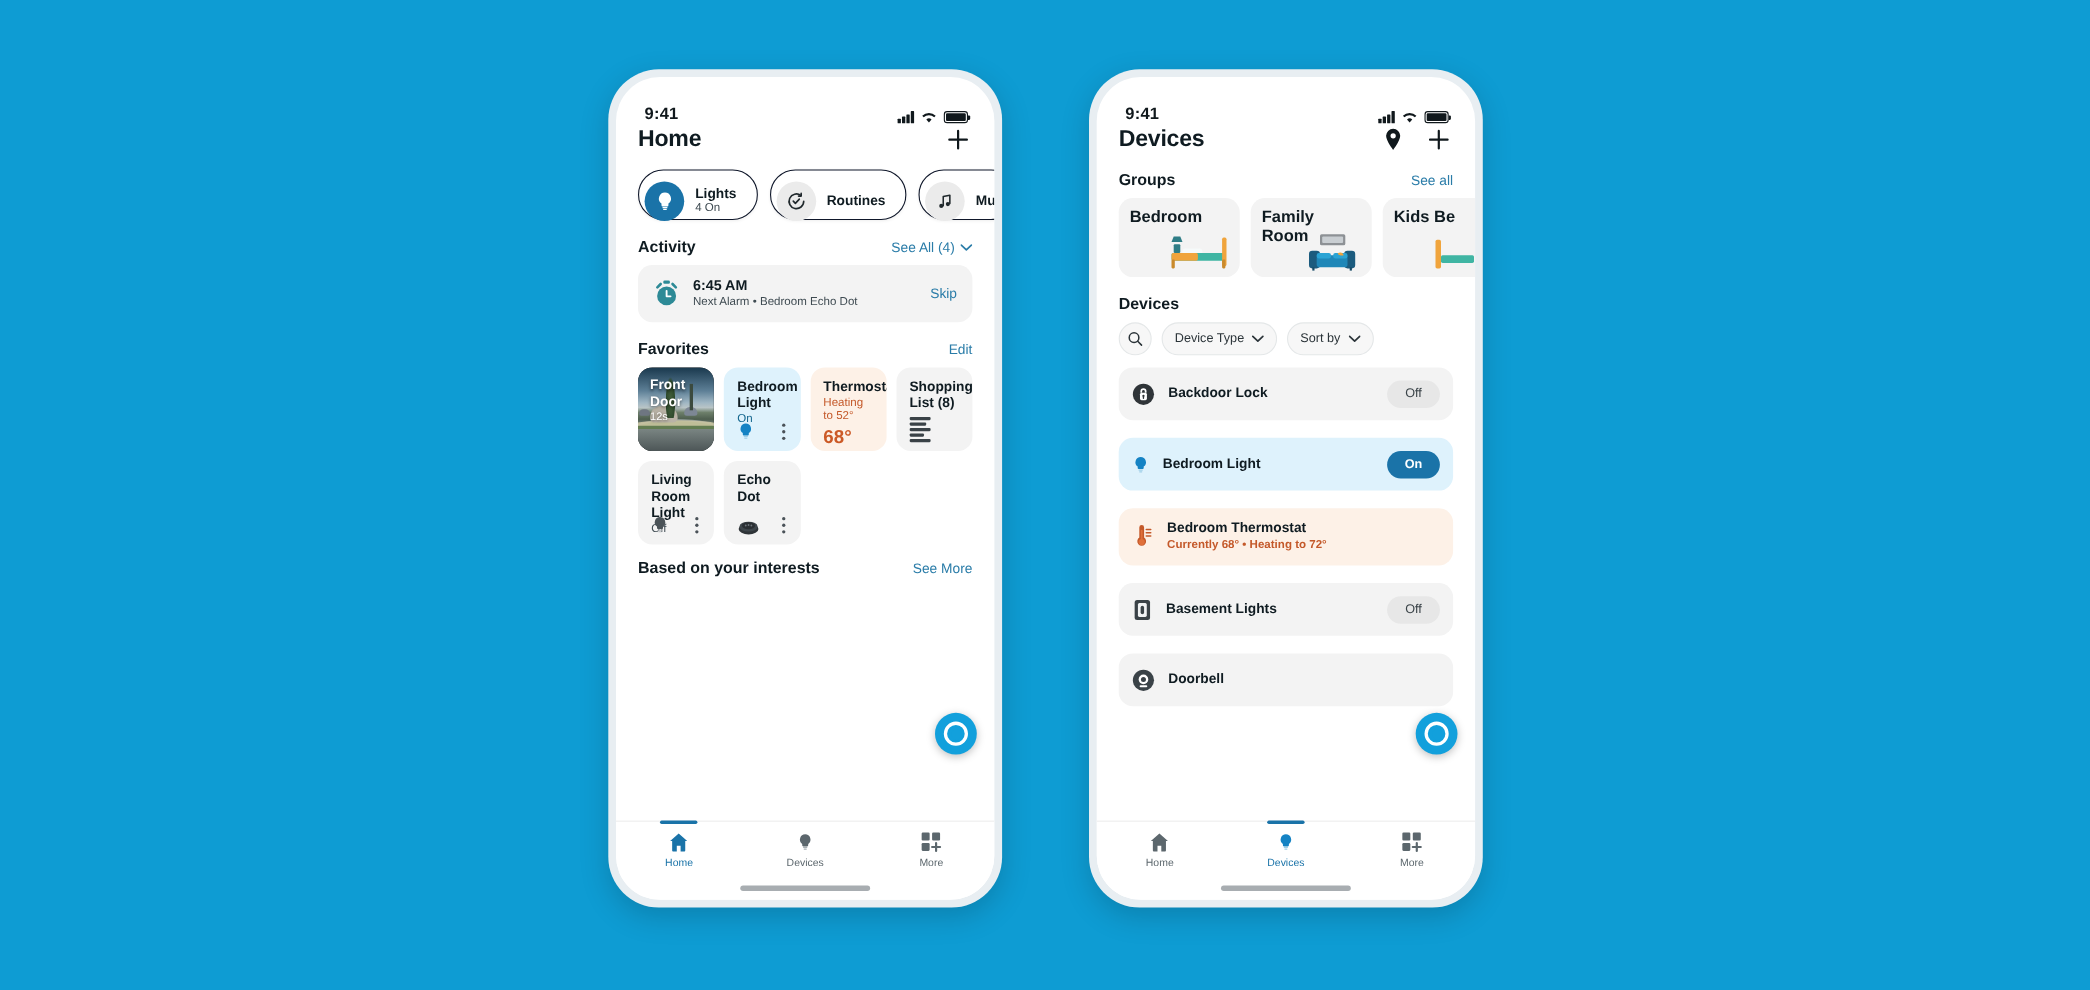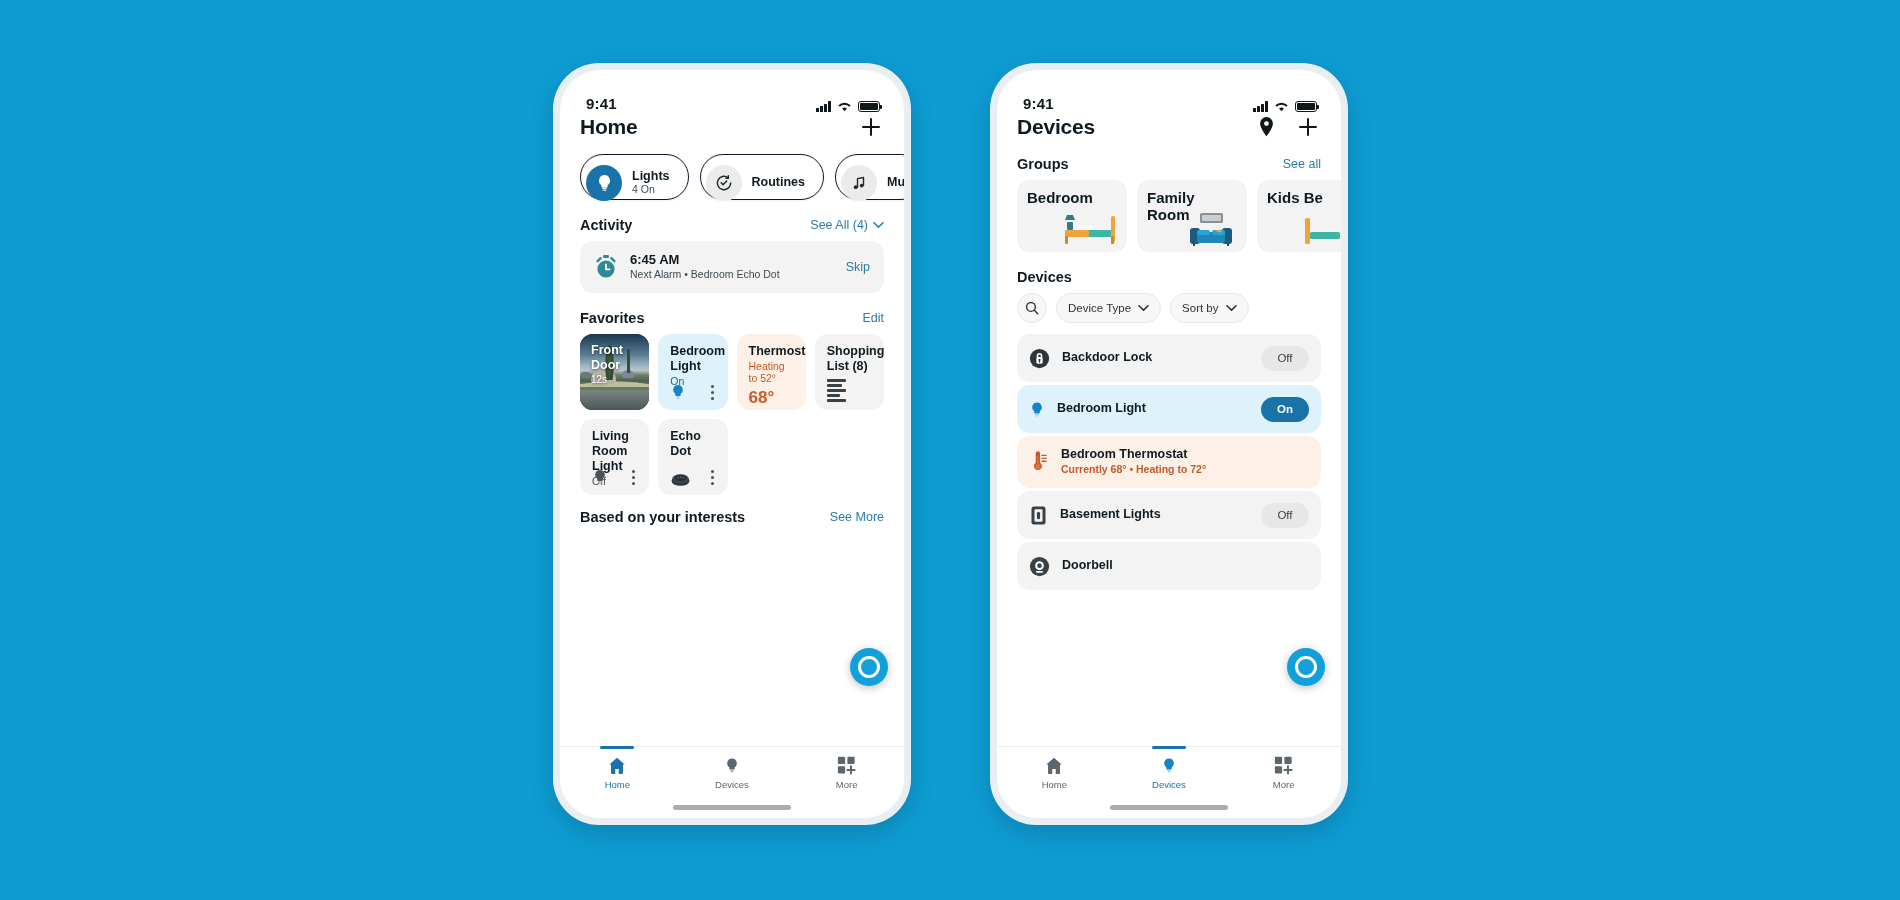--- a/index.html
+++ b/index.html
@@ -240,21 +240,21 @@
   .group-name { font-size: 15px; font-weight: bold; color: #0f1b21; }
   .group-art { position: absolute; right: 6px; bottom: 4px; }
 
   .filters { display:flex; align-items:center; gap: 9px; padding: 0 20px; margin-top: 4px; }
   .fbtn {
     height: 30px; border-radius: 20px; border: 1px solid #e4e7e8; background:#f7f7f7;
     display:flex; align-items:center; gap: 7px; padding: 0 11px; font-size: 11.5px; color: #2b3439;
   }
   .fbtn.round { width: 30px; padding: 0; justify-content:center; }
 
-  .dev-list { padding: 0 20px; margin-top: 11px; display:flex; flex-direction:column; gap: 3px; justify-content: flex-end; }
+  .dev-list { padding: 0 20px; margin-top: 11px; display:flex; flex-direction:column; gap: 16px; justify-content: flex-end; }
   .dev-row {
     background: #f3f3f3; border-radius: 13px; height: 48px;
     display:flex; align-items:center; gap: 12px; padding: 0 12px;
   }
   .dev-row.on  { background: #def2fc; }
   .dev-row.warm{ background: #fdf1e7; height: 52px; }
   .dev-name { font-size: 12.5px; font-weight: bold; color: #0f1b21; flex: 1 1 auto; line-height:1.25; }
   .dev-sub  { font-size: 10.5px; color: #c4592a; line-height: 1.3; }
   .pill {
     width: 48px; height: 25px; border-radius: 14px; background: #e7e7e7;

